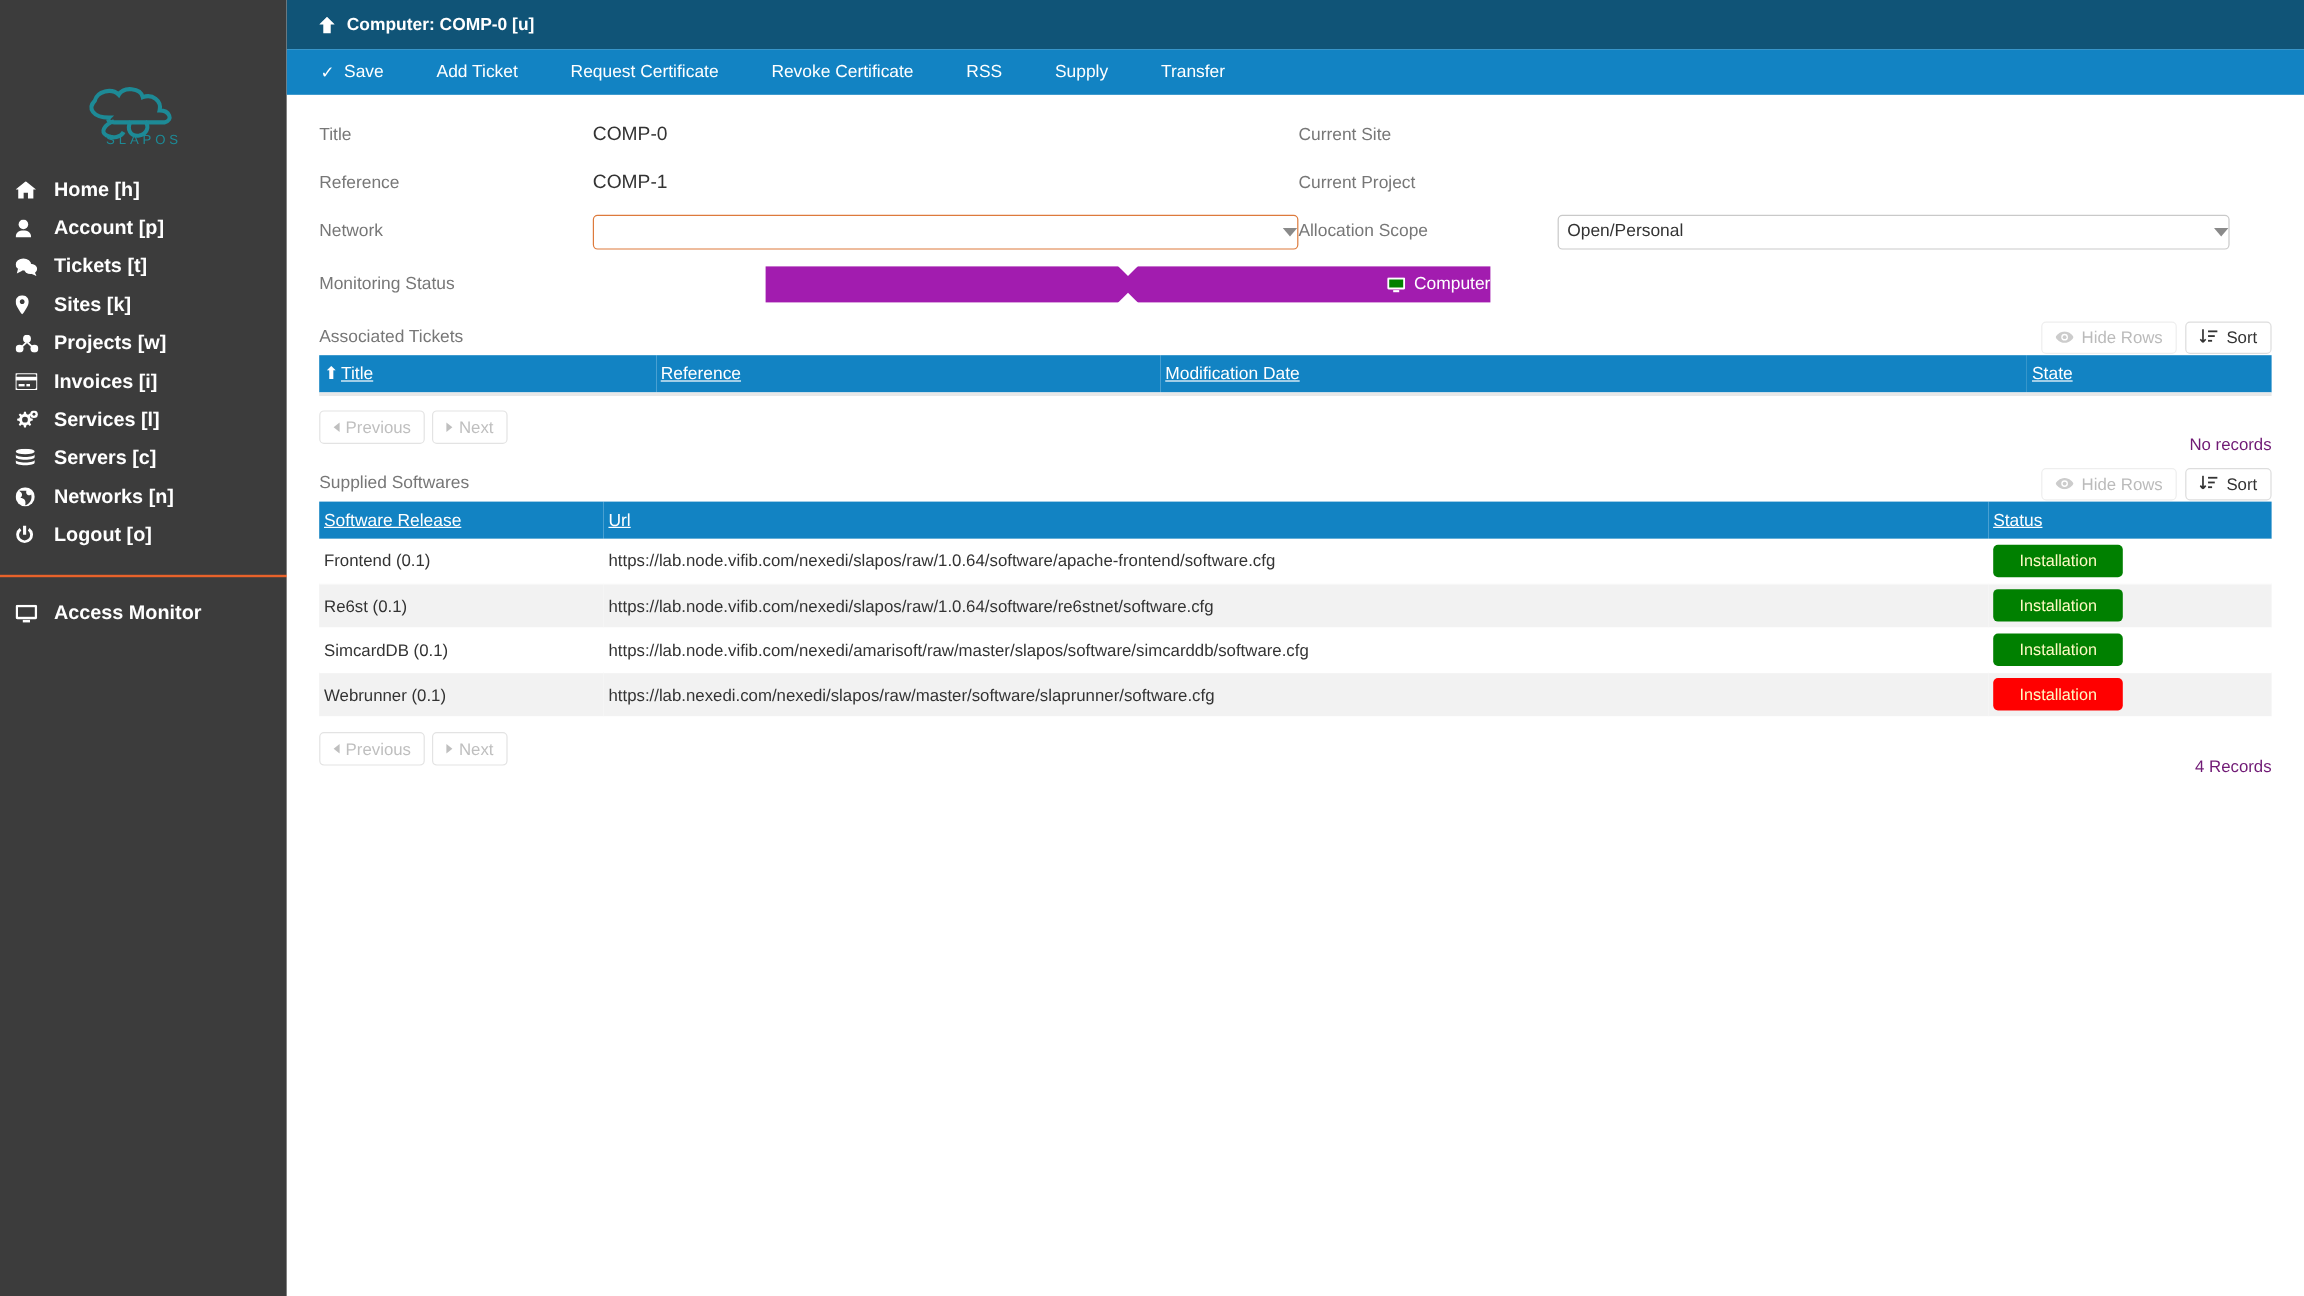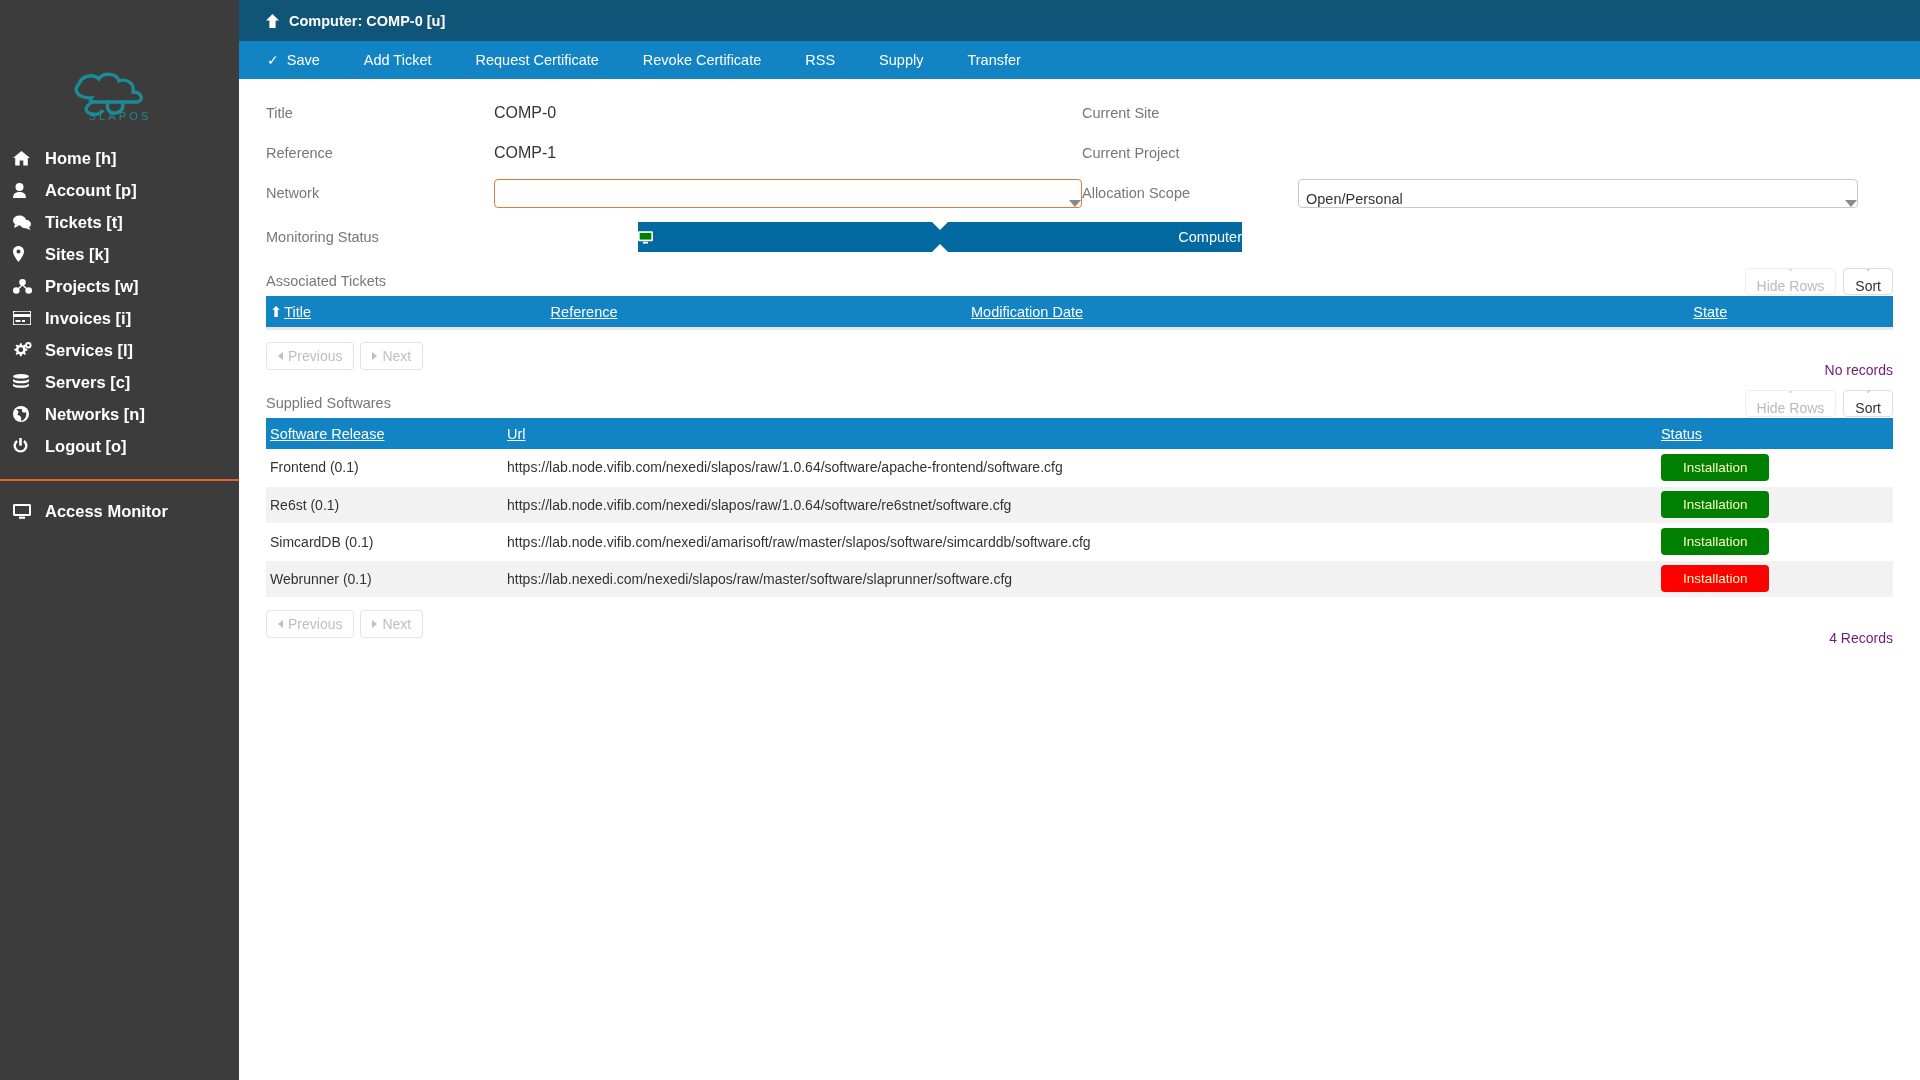--- a/index.html
+++ b/index.html
@@ -106,37 +106,37 @@
     height: 40px;
     display: flex; align-items: center;
     padding-left: 16px;
   }
 
   .select-box {
     width: 604px; height: 29px;
     border: 1px solid #dd7a3c;
     border-radius: 4px;
     background: #ffffff;
-    display: flex; align-items: flex-end; justify-content: flex-end;
+    display: flex; align-items: center; justify-content: flex-end;
     padding-right: 0;
     cursor: pointer;
     position: relative;
   }
   .select-box.plain { border: 1px solid #c9c9c9; width: 576px; justify-content: space-between; padding-left: 7px; }
   .select-text { color: #333333; font-size: 14.5px; }
   .caret { width:0; height:0; border-left:6px solid transparent; border-right:6px solid transparent; border-top:7px solid #8a8a8a; }
 
   .mon-row { padding-left: 399px; margin-top: 9px; position: relative; }
   .mon-group { display:flex; width: 604px; }
   .mon-btn {
     flex: 1; height: 30px;
-    background: #0369a1;
+    background: #a21caf;
     color: #ffffff;
     font-size: 14.5px;
-    display:flex; align-items:center; justify-content:space-between;
+    display:flex; align-items:center; justify-content:flex-end;
     cursor: pointer;
     position: relative;
   }
   .mon-btn + .mon-btn { border-left: 1px solid #ffffff; }
   .mon-btn svg { fill:#ffffff; margin-right: 7px; display:block; }
   .mon-notch {
     position:absolute; left: 50%; transform: translateX(-50%);
     bottom: -1px;
     width: 0; height: 0;
     border-left: 9px solid transparent;
@@ -169,21 +169,20 @@
     height: 27px;
     border: 1px solid #dddddd;
     border-radius: 4px;
     background: #ffffff;
     display:flex; align-items:center;
     padding: 0 11px;
     font-size: 14px;
     color: #333333;
     cursor: pointer;
     gap: 7px;
-    flex-direction: column;
   }
   .hbtn.disabled { color: #bbbbbb; border-color:#eeeeee; }
   .hbtn svg { display:block; }
 
   table.lb { width: 100%; border-collapse: collapse; table-layout: fixed; border-radius: 10px; }
   table.lb thead th {
     background: #1283c3;
     color: #ffffff;
     font-size: 14.5px;
     font-weight: normal;

